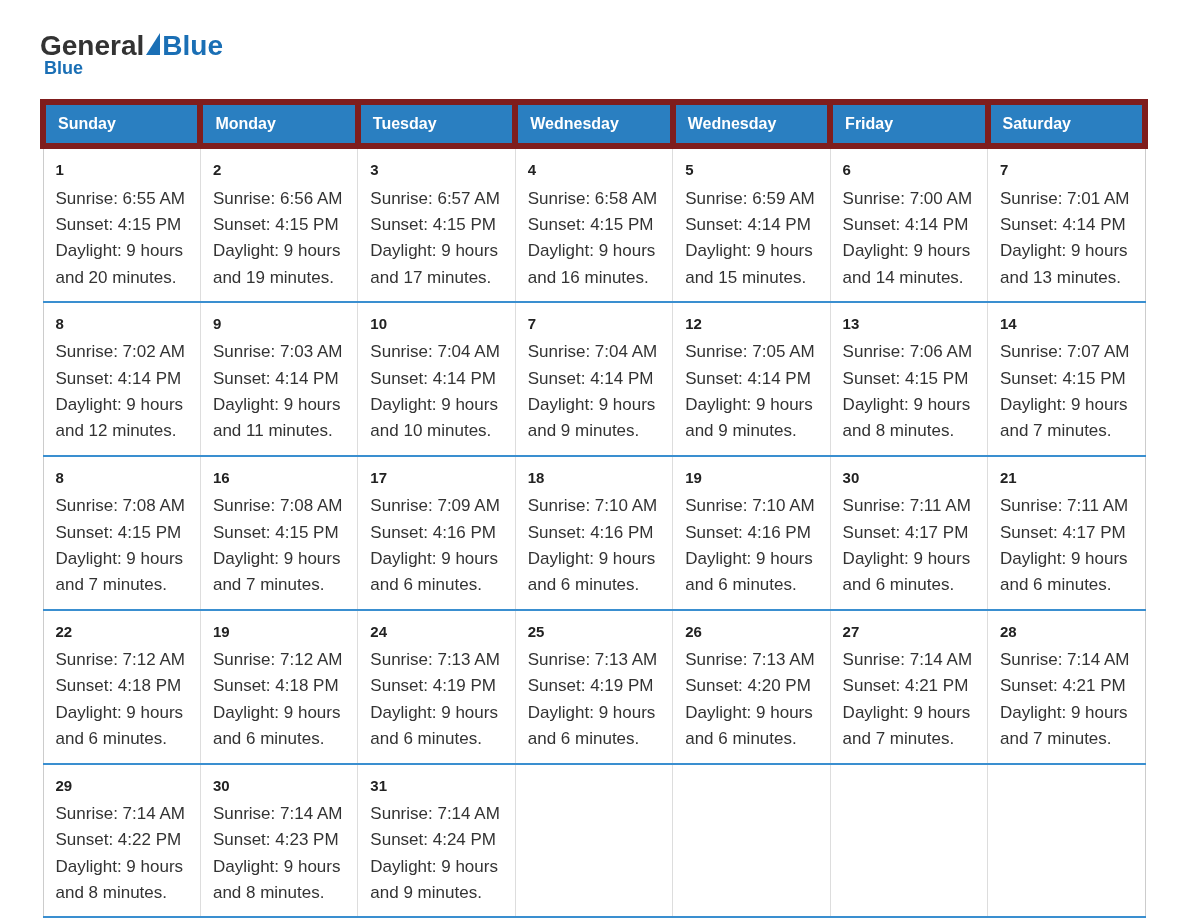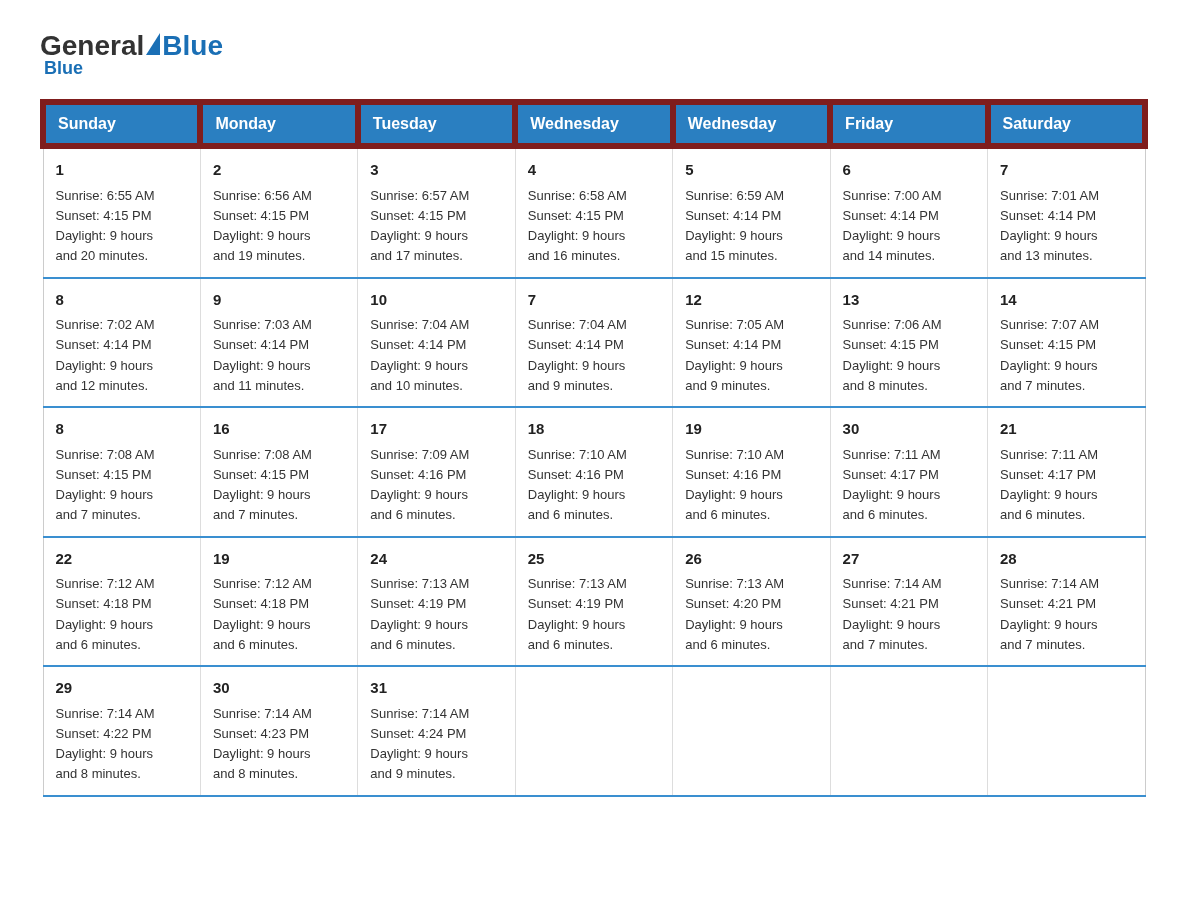--- a/index.html
+++ b/index.html
@@ -98,21 +98,21 @@
     tbody td:last-child {
       border-right: 1px solid #ccc;
     }
     .day-number {
       font-size: 15px;
       font-weight: bold;
       display: block;
       margin-bottom: 4px;
     }
     .day-info {
-      font-size: 13px;
+      font-size: 17px;
       color: #333;
       line-height: 1.55;
     }
     .empty-cell {
       background: #fff;
     }
   </style>
 </head>
 <body>
 

